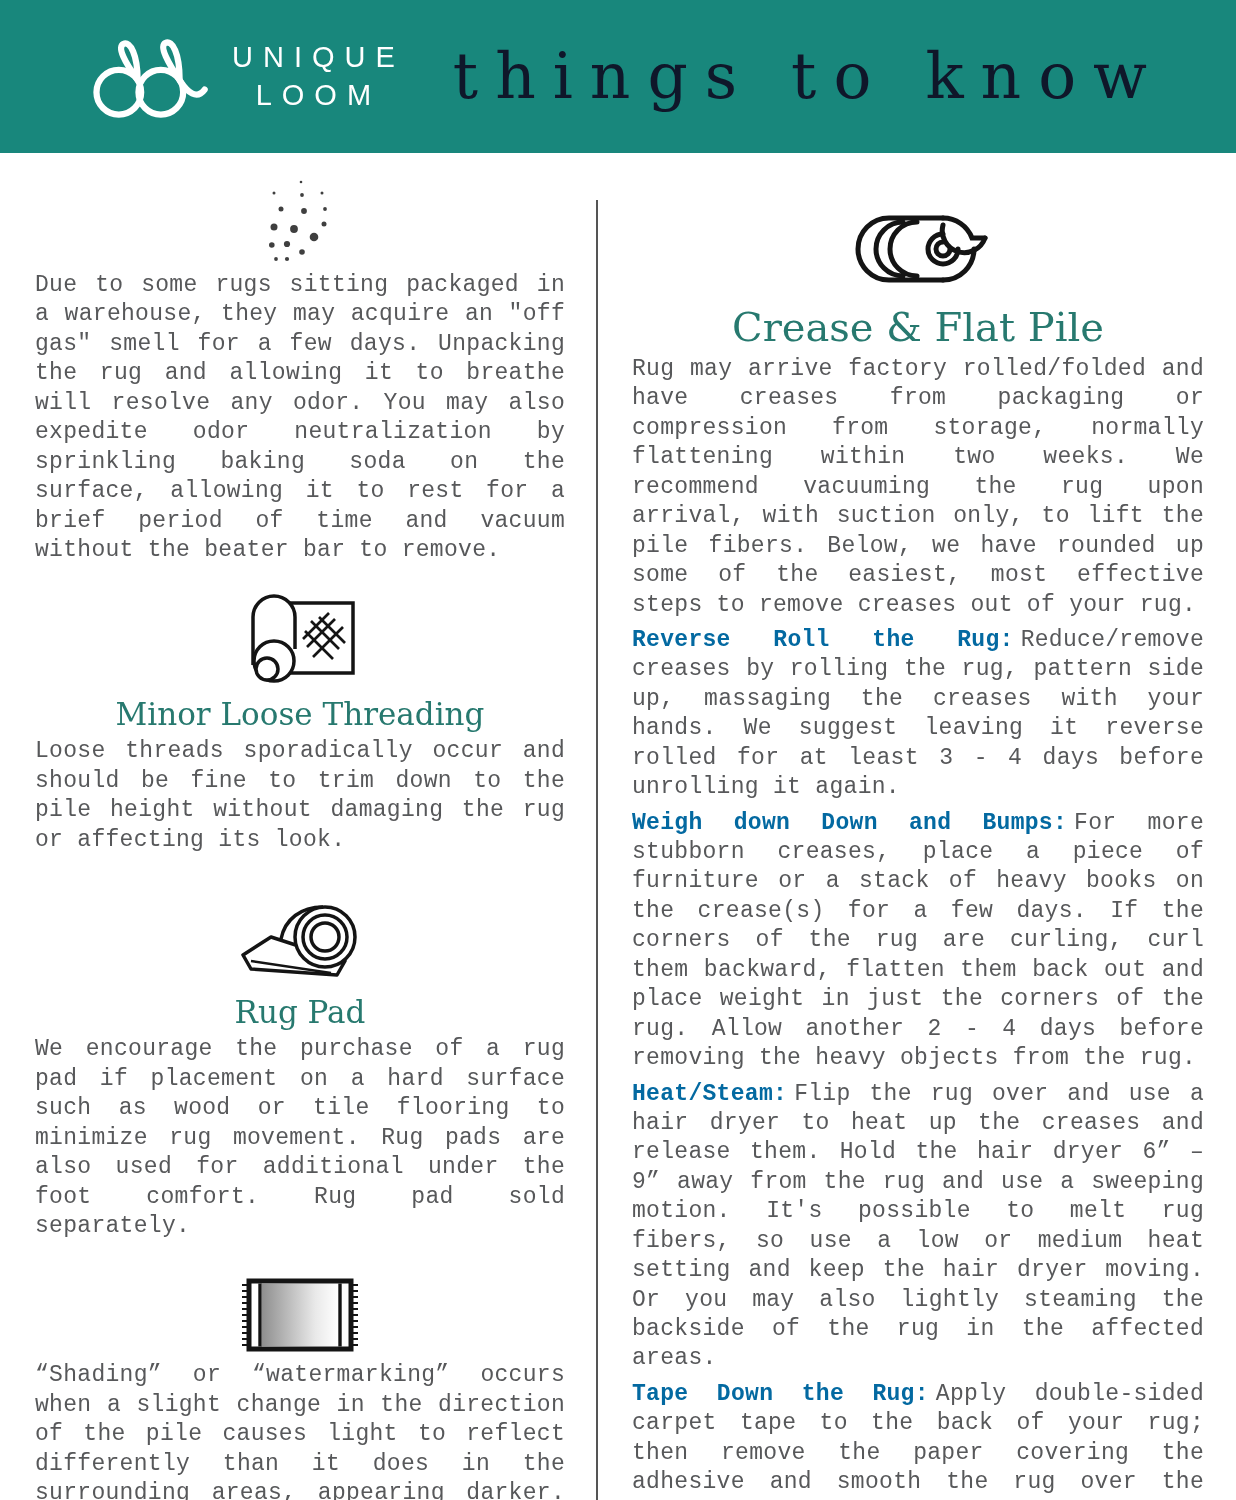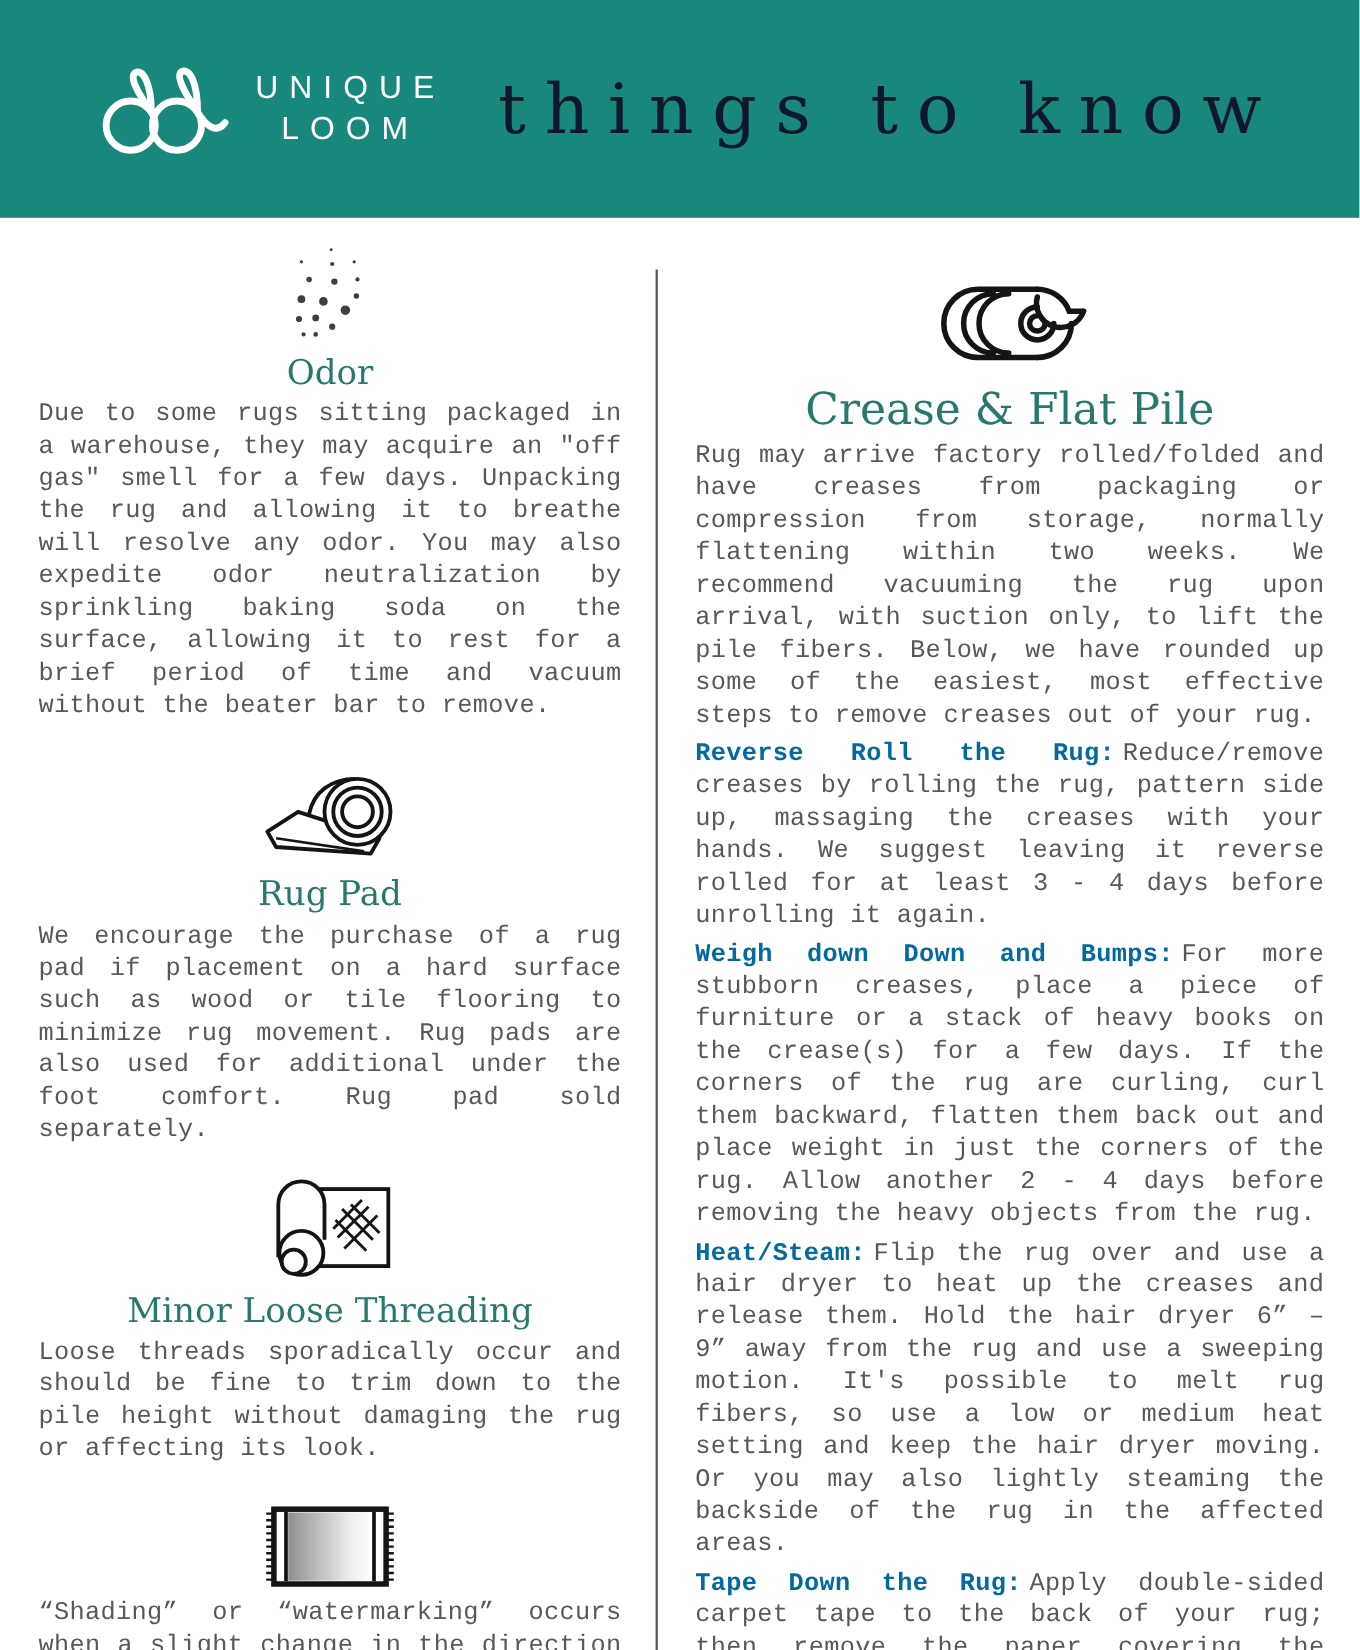--- a/index.html
+++ b/index.html
@@ -2,21 +2,21 @@
 <html><head>
 <meta charset="utf-8">
 <style>
   html,body{margin:0;padding:0;}
   body{
     width:1236px;height:1500px;background:#ffffff;overflow:hidden;
     font-family:"Liberation Sans",sans-serif;
   }
   
   .header{
-    height:198px;background:#18877C;display:flex;align-items:center;
+    height:153px;background:#18877C;display:flex;align-items:center;
   }
   .logo-group{display:flex;align-items:center;gap:22px;margin-left:92px;}
   .logo-mark{display:block;}
   .brand{color:#fff;text-align:center;font-size:29px;line-height:1.28;}
   .brand .ln{letter-spacing:10px;font-weight:400;}
   .header-title{
     font-family:"DejaVu Serif","Liberation Serif",serif;
     color:#0f172a;font-size:63px;letter-spacing:17px;font-weight:400;
     margin-left:auto;margin-right:72px;white-space:nowrap;
   }
@@ -83,37 +83,21 @@
             <circle cx="25" cy="50" r="3.9"></circle>
           <circle cx="45" cy="58" r="4.3"></circle>
             <circle cx="55" cy="45" r="2.5"></circle>
             <circle cx="2.8" cy="66" r="2.8"></circle>
           <circle cx="18" cy="65" r="3.1"></circle>
             <circle cx="33" cy="73" r="2.8"></circle>
             <circle cx="7" cy="80" r="1.9"></circle>
           <circle cx="18" cy="80" r="2.1"></circle>
         </svg>
       </div>
-      <h2>Odor</h2>
       <p class="body">Due to some rugs sitting packaged in a warehouse, they may acquire an "off gas" smell for a few days. Unpacking the rug and allowing it to breathe will resolve any odor. You may also expedite odor neutralization by sprinkling baking soda on the surface, allowing it to rest for a brief period of time and vacuum without the beater bar to remove.</p>
-    </div>
-
-    <div class="section sec-rugpad">
-      <div class="icon-row">
-        <svg width="126" height="92" viewBox="0 0 126 92" fill="none" stroke="#141414" stroke-linejoin="round">
-          <polygon points="6,64 34,46 108,70 100,84 14,78" fill="#ffffff" stroke-width="3.5"></polygon>
-          <line x1="14" y1="70" x2="94" y2="82" stroke-width="2.4"></line>
-          <path d="M86,16 C64,16 48,28 44,48" stroke-width="3.5"></path>
-          <circle cx="88" cy="46" r="30" fill="#ffffff" stroke-width="3.5"></circle>
-          <circle cx="88" cy="46" r="22" fill="#ffffff" stroke-width="3.5"></circle>
-          <circle cx="88" cy="46" r="14" fill="#ffffff" stroke-width="3.5"></circle>
-        </svg>
-      </div>
-      <h2>Rug Pad</h2>
-      <p class="body">We encourage the purchase of a rug pad if placement on a hard surface such as wood or tile flooring to minimize rug movement. Rug pads are also used for additional under the foot comfort. Rug pad sold separately.</p>
     </div>
 
     <div class="section sec-threading">
       <div class="icon-row">
         <svg width="118" height="104" viewBox="0 0 118 104" fill="none" stroke="#141414">
           <rect x="48" y="22" width="64" height="70" fill="#ffffff" stroke-width="3.5"></rect>
           <g stroke-width="2.6">
             <line x1="70" y1="40" x2="98" y2="68"></line>
             <line x1="64" y1="50" x2="92" y2="78"></line>
             <line x1="78" y1="36" x2="104" y2="62"></line>
@@ -121,20 +105,35 @@
             <line x1="72" y1="76" x2="102" y2="46"></line>
             <line x1="62" y1="58" x2="88" y2="32"></line>
           </g>
           <path d="M12,84 V36 A21,21 0 0 1 54,36 V68" fill="#ffffff" stroke-width="3.5"></path>
           <circle cx="33" cy="80" r="20" fill="#ffffff" stroke-width="3.5"></circle>
           <circle cx="26" cy="88" r="11" fill="#ffffff" stroke-width="3.5"></circle>
         </svg>
       </div>
       <h2>Minor Loose Threading</h2>
       <p class="body">Loose threads sporadically occur and should be fine to trim down to the pile height without damaging the rug or affecting its look.</p>
+    </div>
+
+    <div class="section sec-rugpad">
+      <div class="icon-row">
+        <svg width="126" height="92" viewBox="0 0 126 92" fill="none" stroke="#141414" stroke-linejoin="round">
+          <polygon points="6,64 34,46 108,70 100,84 14,78" fill="#ffffff" stroke-width="3.5"></polygon>
+          <line x1="14" y1="70" x2="94" y2="82" stroke-width="2.4"></line>
+          <path d="M86,16 C64,16 48,28 44,48" stroke-width="3.5"></path>
+          <circle cx="88" cy="46" r="30" fill="#ffffff" stroke-width="3.5"></circle>
+          <circle cx="88" cy="46" r="22" fill="#ffffff" stroke-width="3.5"></circle>
+          <circle cx="88" cy="46" r="14" fill="#ffffff" stroke-width="3.5"></circle>
+        </svg>
+      </div>
+      <h2>Rug Pad</h2>
+      <p class="body">We encourage the purchase of a rug pad if placement on a hard surface such as wood or tile flooring to minimize rug movement. Rug pads are also used for additional under the foot comfort. Rug pad sold separately.</p>
     </div>
 
     <div class="section sec-shading">
       <div class="icon-row">
         <svg width="120" height="78" viewBox="0 0 120 78">
           <defs>
             <linearGradient id="shadegrad" x1="0" y1="0" x2="1" y2="0">
               <stop offset="0" stop-color="#8f8f8f"></stop>
               <stop offset="0.7" stop-color="#e9e9e9"></stop>
               <stop offset="1" stop-color="#ffffff"></stop>

